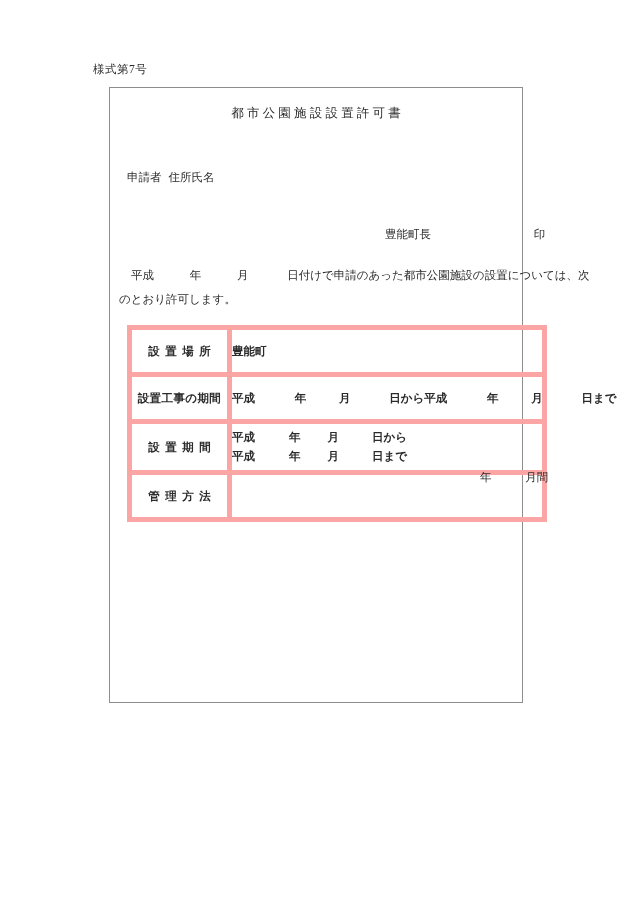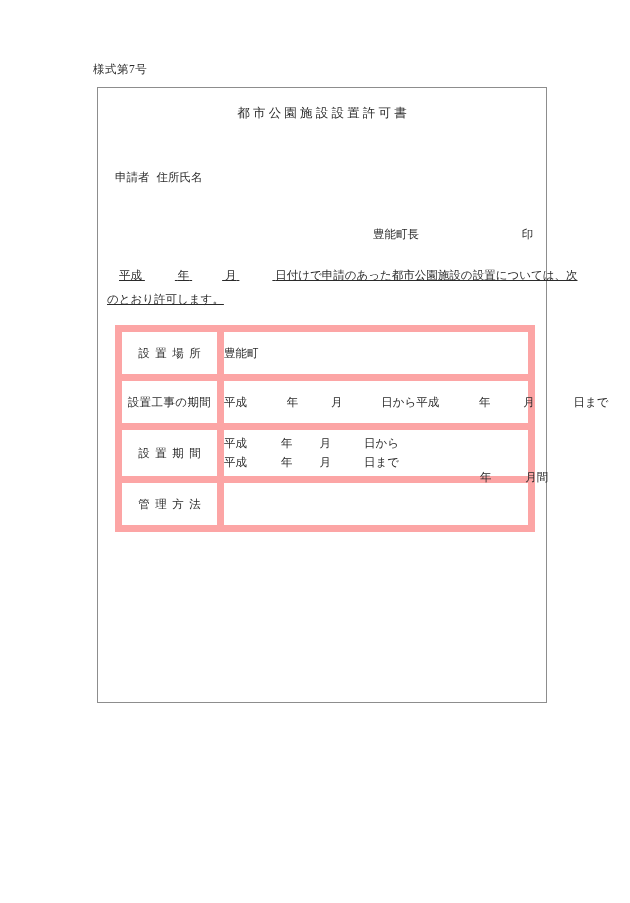--- a/index.html
+++ b/index.html
@@ -23,23 +23,23 @@
     left: 93px;
     top: 62px;
     font-size: 11.5px;
     letter-spacing: 0.5px;
     white-space: nowrap;
   }
 
   
   .page-frame {
     position: absolute;
-    left: 97px;
+    left: 109px;
     top: 87px;
-    width: 450px;
+    width: 414px;
     height: 616px;
     border: 1px solid #8d8d8d;
     box-sizing: border-box;
   }
 
   .frame-inner {
     position: relative;
     width: 100%;
     height: 100%;
   }
@@ -98,41 +98,41 @@
   .issuer .seal-gap { display: inline-block; width: 97px; }
 
   
   .body-text {
     position: absolute;
     left: 9px;
     right: 9px;
     top: 175px;
     font-size: 11.5px;
     line-height: 2.1;
-    text-decoration: underline;
   }
   .body-line-1 { text-indent: 12px; white-space: nowrap; }
   .body-line-2 { white-space: nowrap; }
   .body-text .gap-s { display: inline-block; width: 30px; }
   .body-text .gap-d { display: inline-block; width: 33px; }
 
   
   .permit-table {
     position: absolute;
     left: 17px;
     top: 237px;
     width: 420px;
     border-collapse: collapse;
     table-layout: fixed;
     font-size: 11.5px;
   }
   .permit-table td {
-    border: 7px solid #fca5a5;
+    border: 5px solid #fca5a5;
     padding: 0;
     vertical-align: middle;
+    font-weight: bold;
   }
   .cell-label {
     width: 95px;
     height: 42px;
     text-align: center;
     white-space: nowrap;
   }
   .label-spread {
     display: inline-block;
     letter-spacing: 5.5px;

